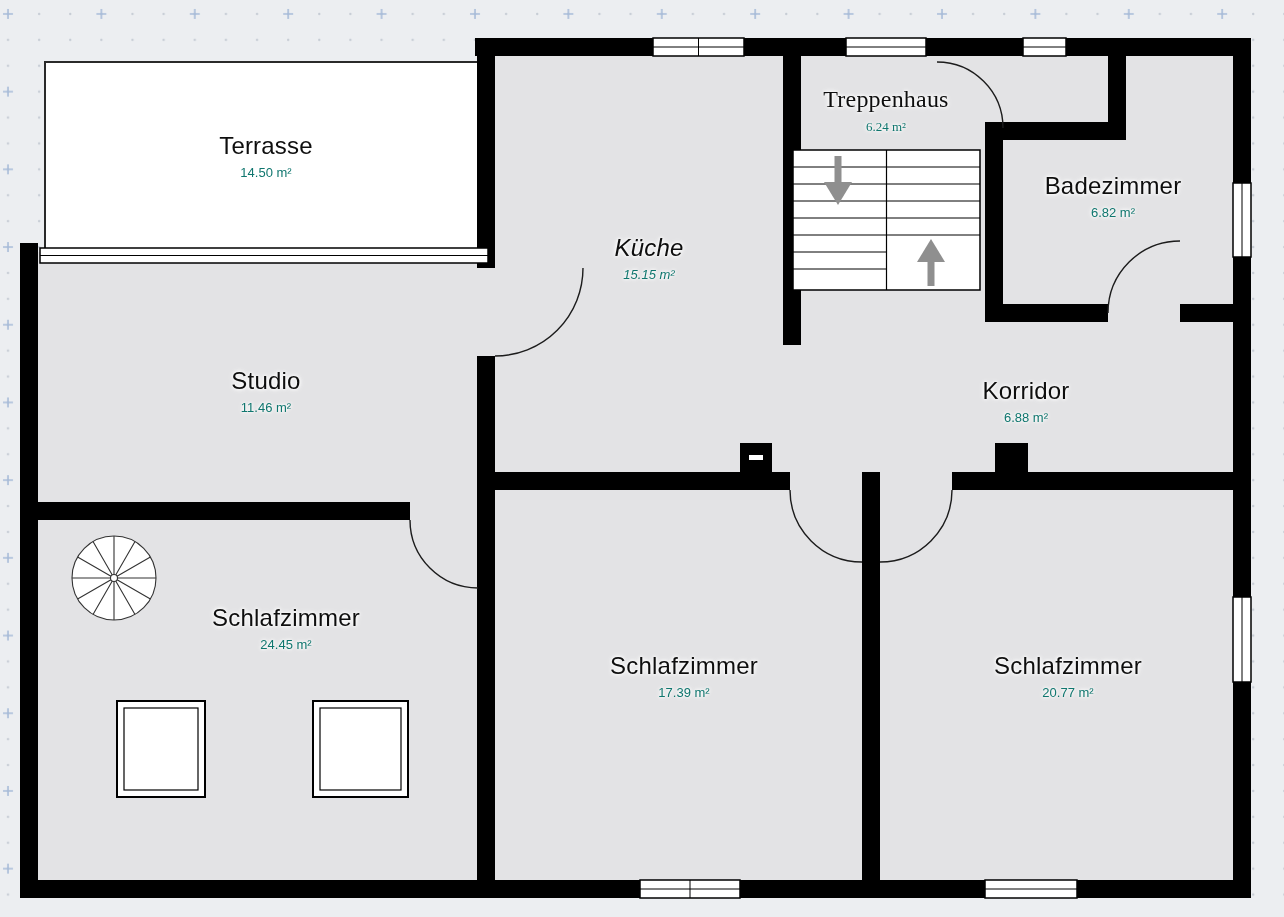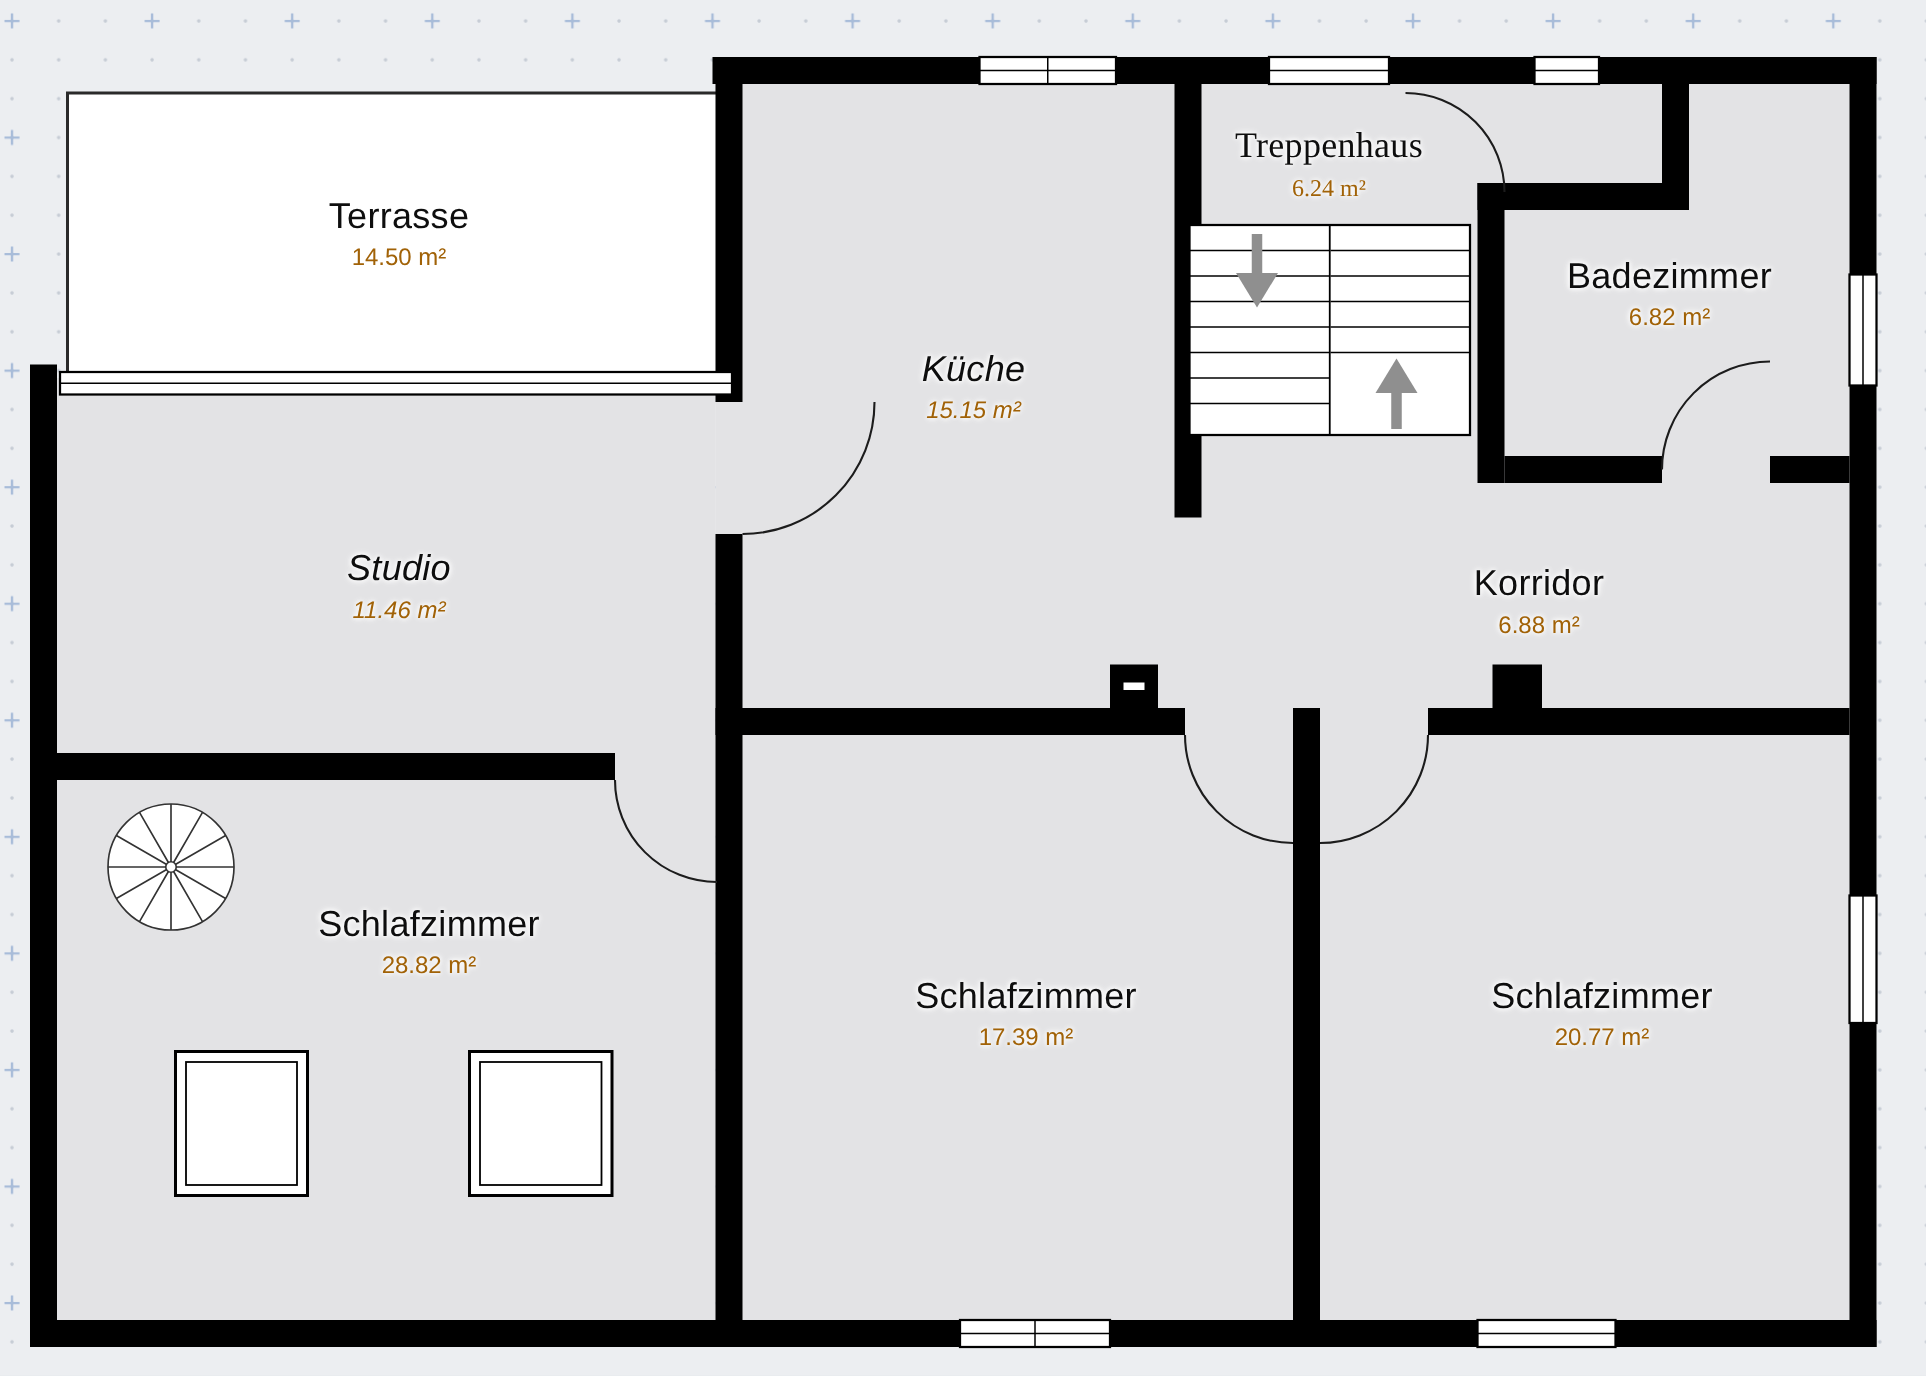--- a/index.html
+++ b/index.html
@@ -3,21 +3,21 @@
 <meta charset="utf-8">
 <style>
   html,body{margin:0;padding:0;background:#eceef1;}
   #stage{position:relative;width:1284px;height:917px;overflow:hidden;
          font-family:"Liberation Sans", sans-serif;}
   #plan-svg{position:absolute;left:0;top:0;}
   .room-label{position:absolute;transform:translate(-50%,-50%);text-align:center;
     color:#0e0e0e;pointer-events:auto;white-space:nowrap;
     text-shadow:0 0 3px #fff,0 0 4px #fff,0 0 6px rgba(255,255,255,.95);}
   .room-name{font-size:24px;font-weight:400;letter-spacing:.2px;line-height:1.15;}
-  .room-area{font-size:16px;font-weight:400;margin-top:5px;color:#a16207;}
+  .room-area{font-size:13px;font-weight:400;margin-top:5px;color:#0f766e;}
 </style>
 </head>
 <body>
 
 <div id="stage">
 
   <svg id="plan-svg" width="1284" height="917" viewBox="0 0 1284 917">
     <defs>
       <pattern id="dots" width="31.13" height="25.9" patternUnits="userSpaceOnUse">
         <circle cx="8" cy="14" r="1.2" fill="#c6ccd5"></circle>
@@ -168,31 +168,31 @@
     <div class="room-area">15.15 m²</div>
   </div>
   <div class="room-label" style="left:886px;top:110px;font-family:Liberation Serif, serif;">
     <div class="room-name">Treppenhaus</div>
     <div class="room-area">6.24 m²</div>
   </div>
   <div class="room-label" style="left:1113px;top:196px;">
     <div class="room-name">Badezimmer</div>
     <div class="room-area">6.82 m²</div>
   </div>
-  <div class="room-label" style="left:266px;top:391px;font-style:italic;">
+  <div class="room-label" style="left:266px;top:391px;">
     <div class="room-name">Studio</div>
     <div class="room-area">11.46 m²</div>
   </div>
   <div class="room-label" style="left:1026px;top:401px;text-align:center;">
     <div class="room-name">Korridor</div>
     <div class="room-area">6.88 m²</div>
   </div>
   <div class="room-label" style="left:286px;top:628px;">
     <div class="room-name">Schlafzimmer</div>
-    <div class="room-area">28.82 m²</div>
+    <div class="room-area">24.45 m²</div>
   </div>
   <div class="room-label" style="left:684px;top:676px;">
     <div class="room-name">Schlafzimmer</div>
     <div class="room-area">17.39 m²</div>
   </div>
   <div class="room-label" style="left:1068px;top:676px;">
     <div class="room-name">Schlafzimmer</div>
     <div class="room-area">20.77 m²</div>
   </div>
 

